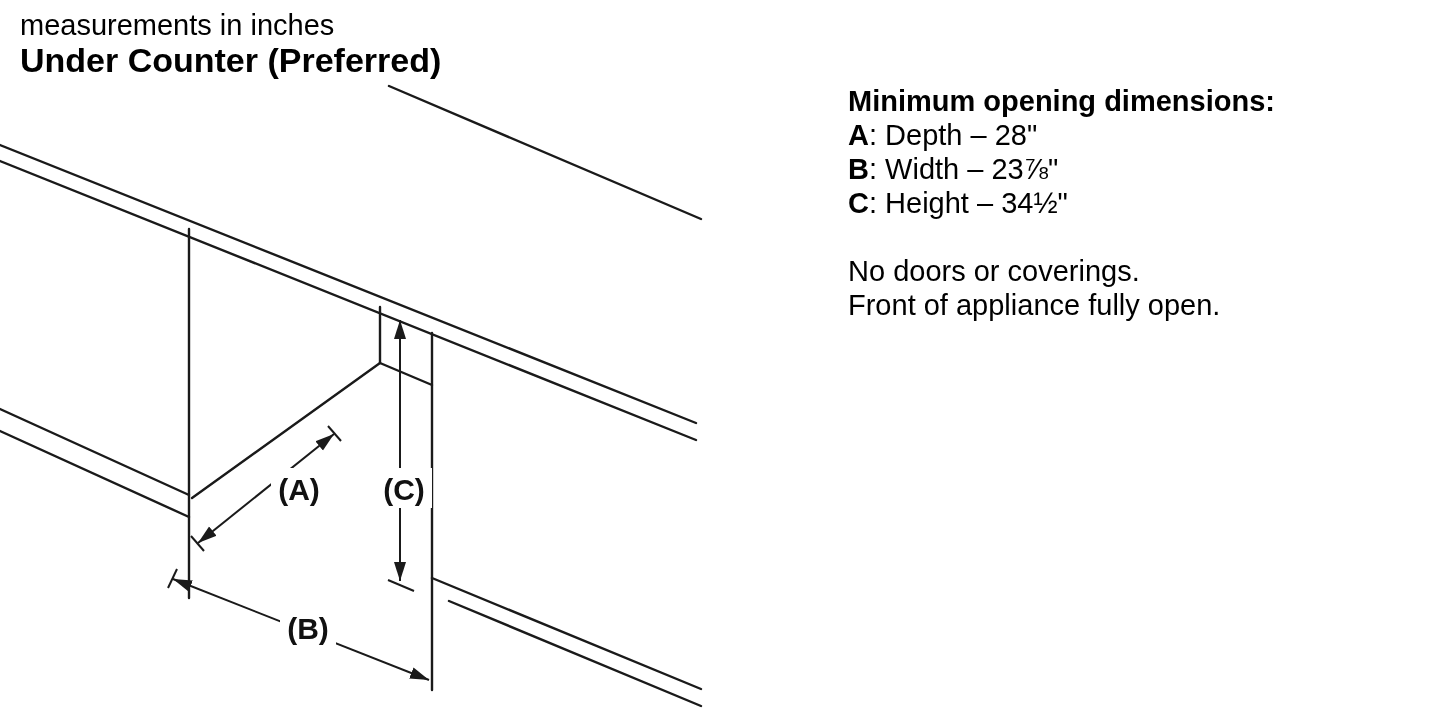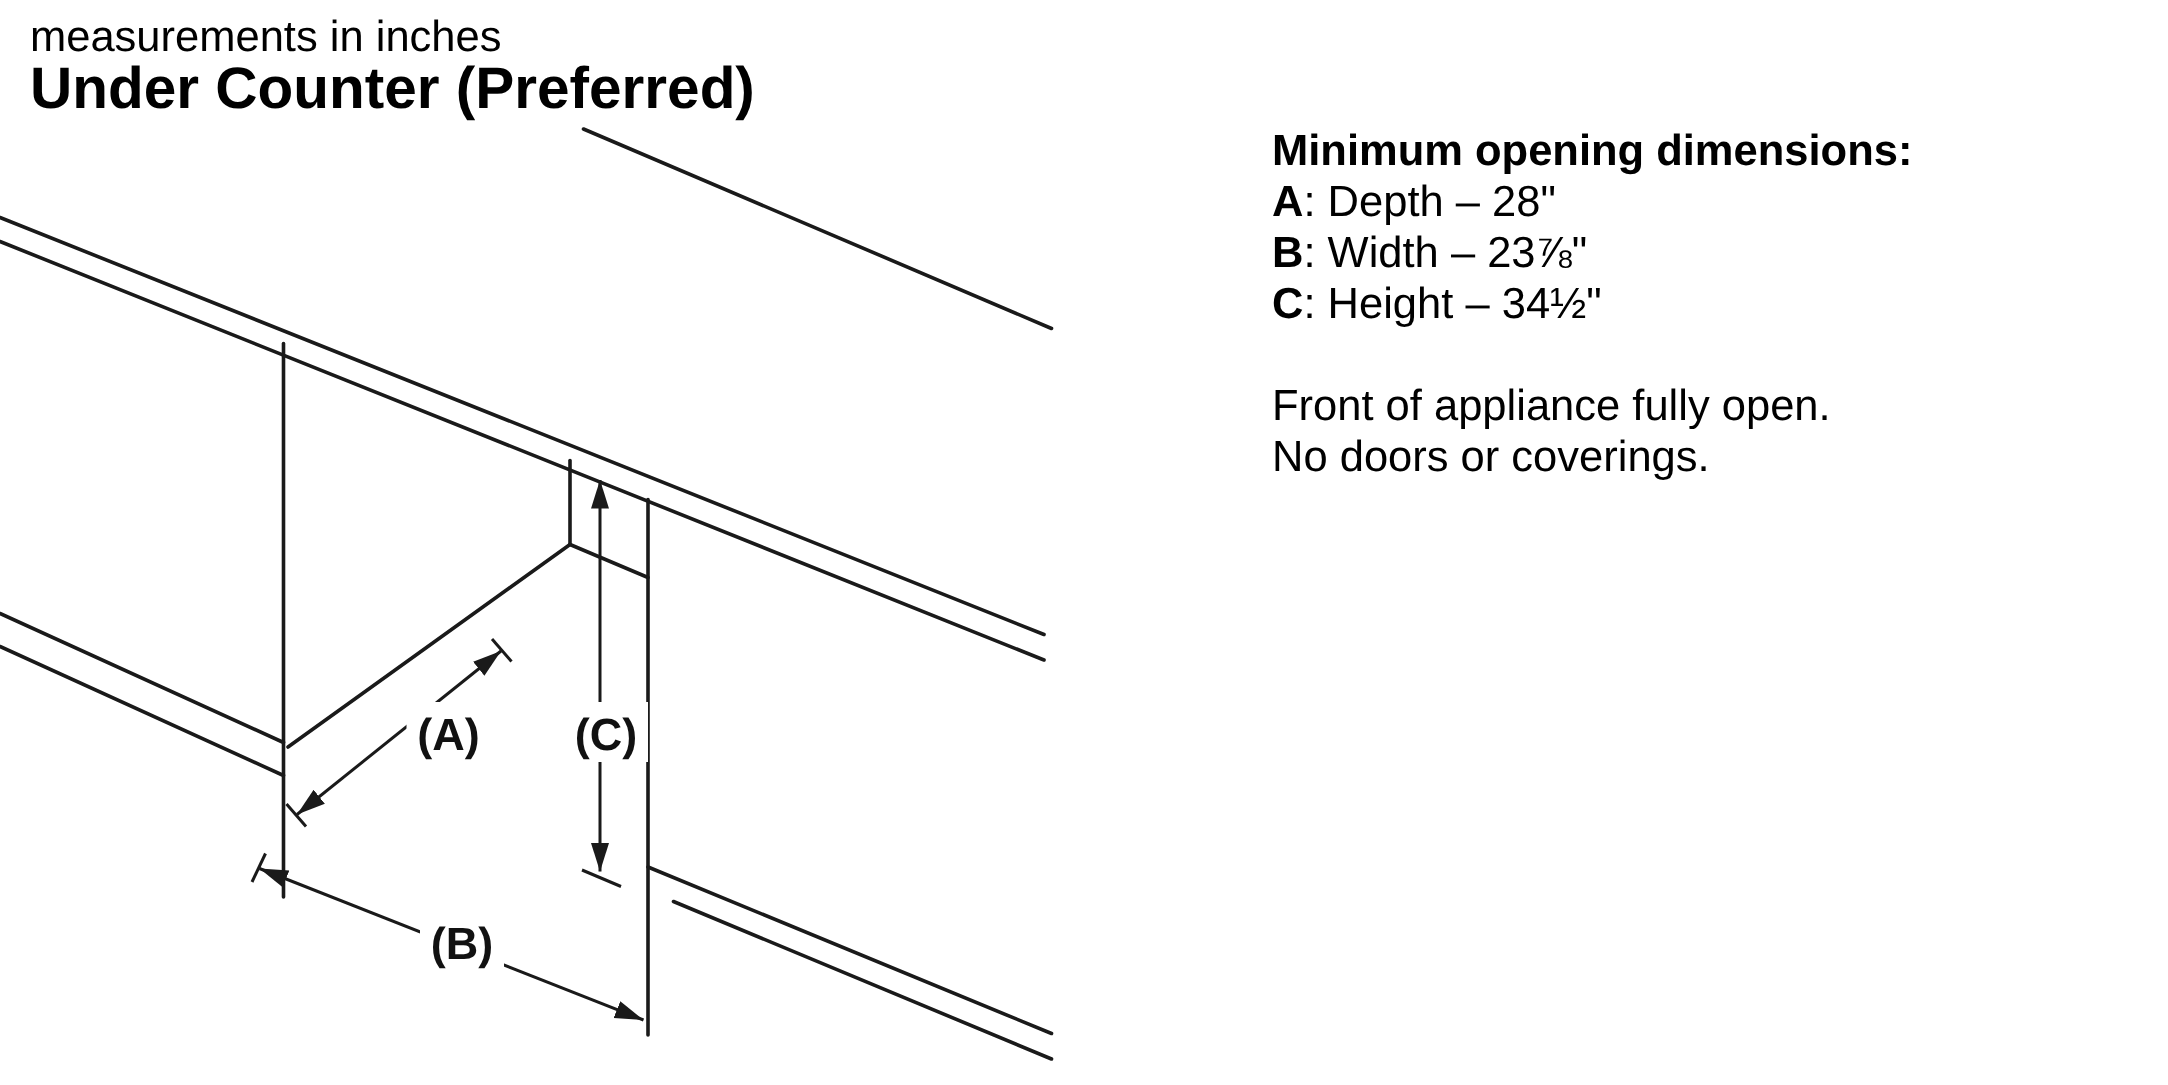--- a/index.html
+++ b/index.html
@@ -6,21 +6,21 @@
   html, body { background: #ffffff; }
   body {
     width: 1445px; height: 723px;
     position: relative; overflow: hidden;
     font-family: "Liberation Sans", sans-serif;
     color: #000;
   }
   .page { position: absolute; inset: 0; }
   .header { position: absolute; left: 20px; top: 8px; }
   .units-note { font-size: 29px; line-height: 34px; font-weight: 400; }
-  .page-title { font-size: 39px; line-height: 36px; font-weight: 700; }
+  .page-title { font-size: 34px; line-height: 36px; font-weight: 700; }
   .specs {
     position: absolute; left: 848px; top: 84px;
     font-size: 29px; line-height: 34px; width: 530px;
   }
   .specs-heading { font-size: 29px; font-weight: 700; line-height: 34px; }
   .dim-line b { font-weight: 700; }
   .notes { margin-top: 34px; }
   .diagram { position: absolute; left: 0; top: 0; width: 1445px; height: 723px; }
   .dim-label {
     font-family: "Liberation Sans", sans-serif;
@@ -84,18 +84,18 @@
     <div class="dim-line">
       <b>A</b><span>: Depth – 28"</span>
     </div>
     <div class="dim-line">
       <b>B</b><span>: Width – 23⅞"</span>
     </div>
     <div class="dim-line">
       <b>C</b><span>: Height – 34½"</span>
     </div>
     <div class="notes">
+      <div>No doors or coverings.</div>
       <div>Front of appliance fully open.</div>
-      <div>No doors or coverings.</div>
     </div>
   </div>
 
 </div>
 
 </body></html>

